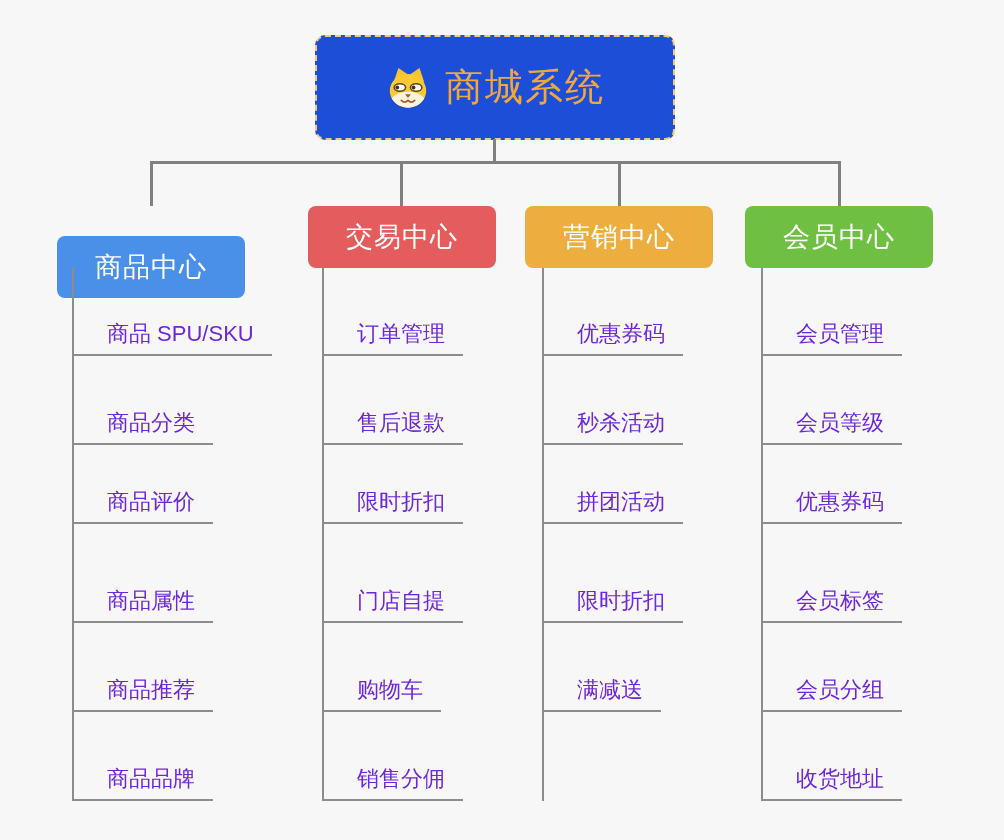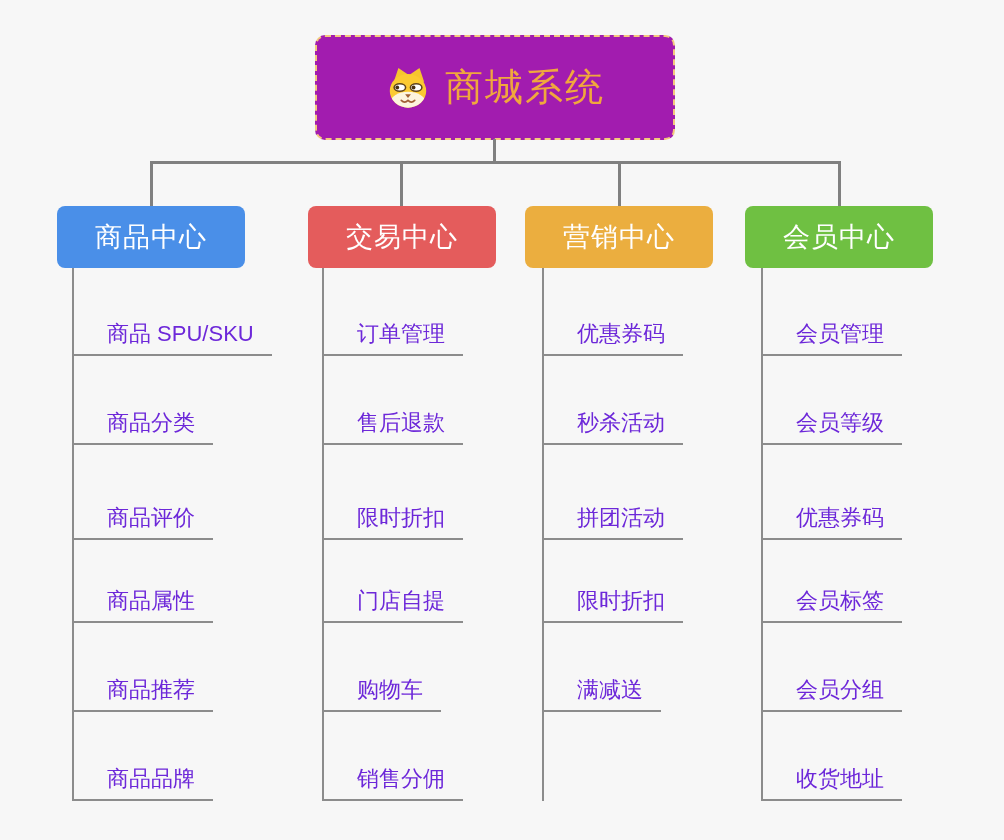--- a/index.html
+++ b/index.html
@@ -8,21 +8,21 @@
     background:#f7f7f7;
     font-family:"Liberation Sans","DejaVu Sans",sans-serif;
     overflow:hidden;
   }
   .canvas{position:relative;width:1004px;height:840px;}
 
   
   .root-node{
     position:absolute;left:315px;top:35px;width:360px;height:105px;
     box-sizing:border-box;
-    background:#a21caf;
+    background:#1d4ed8;
     border:2px dashed #f3c97d;
     border-radius:10px;
     display:flex;align-items:center;justify-content:center;gap:14px;
   }
   .root-icon{width:46px;height:46px;display:inline-flex;}
   .root-title{
     font-size:38px;color:#f0a73d;letter-spacing:2px;white-space:nowrap;
   }
 
   
@@ -50,21 +50,21 @@
 
   .leaf{
     position:absolute;left:0;
     white-space:nowrap;
     font-size:22px;line-height:25px;color:#6d28d9;
     padding:0 18px 8px 33px;
     border-bottom:2px solid #8c8c8c;
   }
   .leaf:nth-child(1){top:53px;}
   .leaf:nth-child(2){top:142px;}
-  .leaf:nth-child(3){top:237px;}
+  .leaf:nth-child(3){top:221px;}
   .leaf:nth-child(4){top:320px;}
   .leaf:nth-child(5){top:409px;}
   .leaf:nth-child(6){top:498px;}
 </style>
 </head>
 <body>
 
 <div class="canvas">
 
   <div class="root-node">
@@ -90,21 +90,21 @@
     <span class="root-title">商城系统</span>
   </div>
 
   <div class="conn conn-root-stub"></div>
   <div class="conn conn-h"></div>
   <div class="conn branch-stub stub-1"></div>
   <div class="conn branch-stub stub-2"></div>
   <div class="conn branch-stub stub-3"></div>
   <div class="conn branch-stub stub-4"></div>
 
-  <div class="branch branch-1" style="background-color: rgb(74, 143, 232);">
+  <div class="branch branch-1" style="background-color: rgb(74, 143, 232); margin-top: 30px;">
     <span>商品中心</span>
   </div>
   <div class="branch branch-3" style="background-color: rgb(235, 174, 63);">
     <span>营销中心</span>
   </div>
   <div class="branch branch-2" style="background-color: rgb(228, 92, 92);">
     <span>交易中心</span>
   </div>
   <div class="branch branch-4" style="background-color: rgb(111, 192, 66); align-items: center;">
     <span>会员中心</span>

